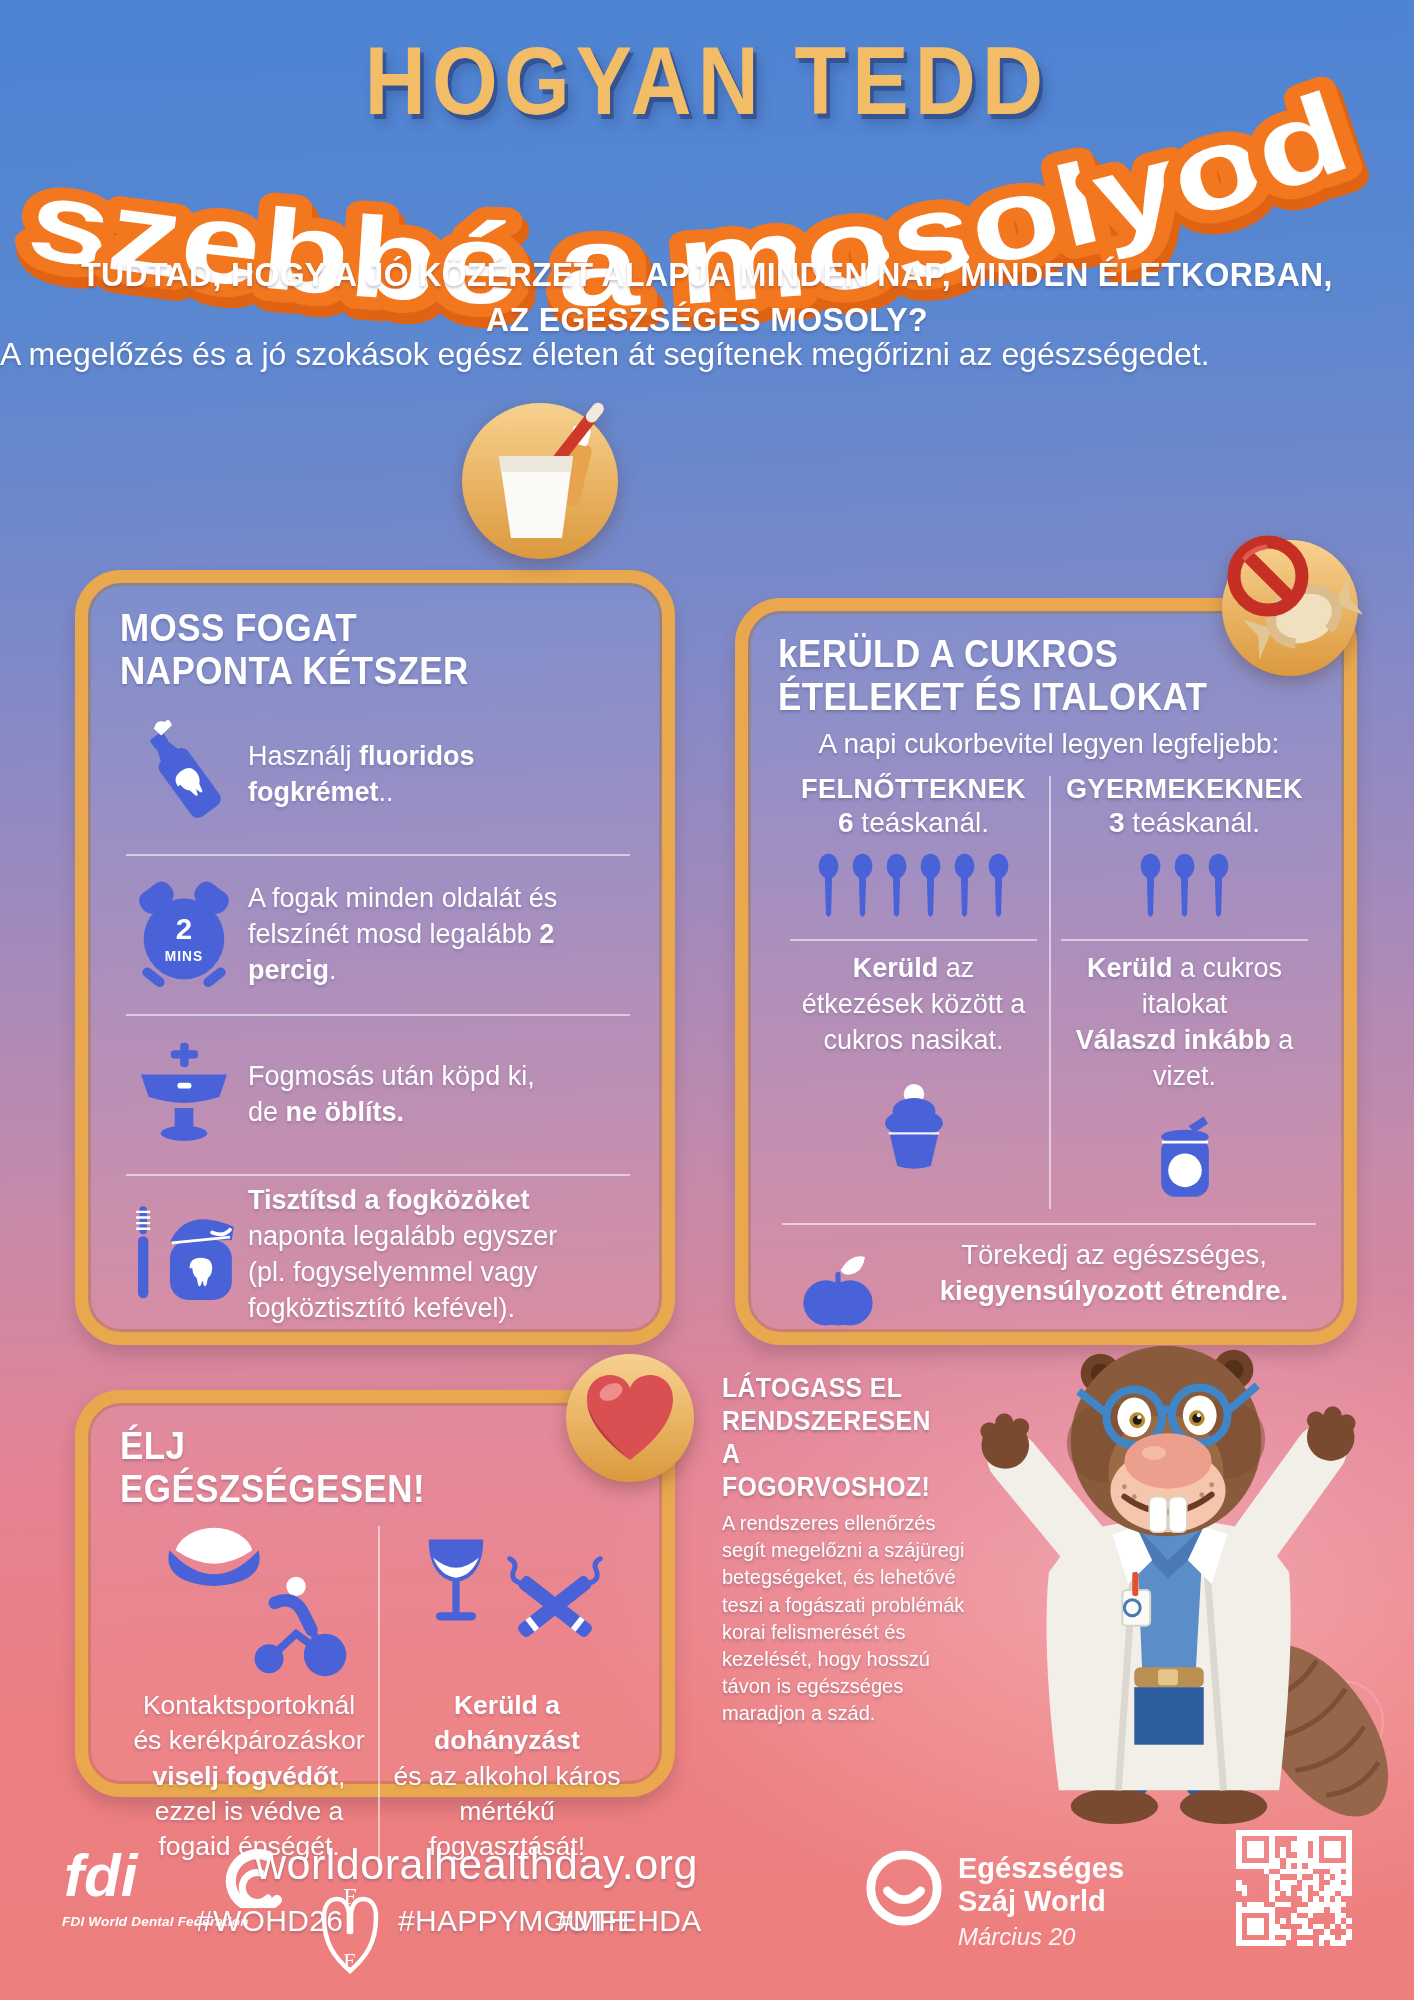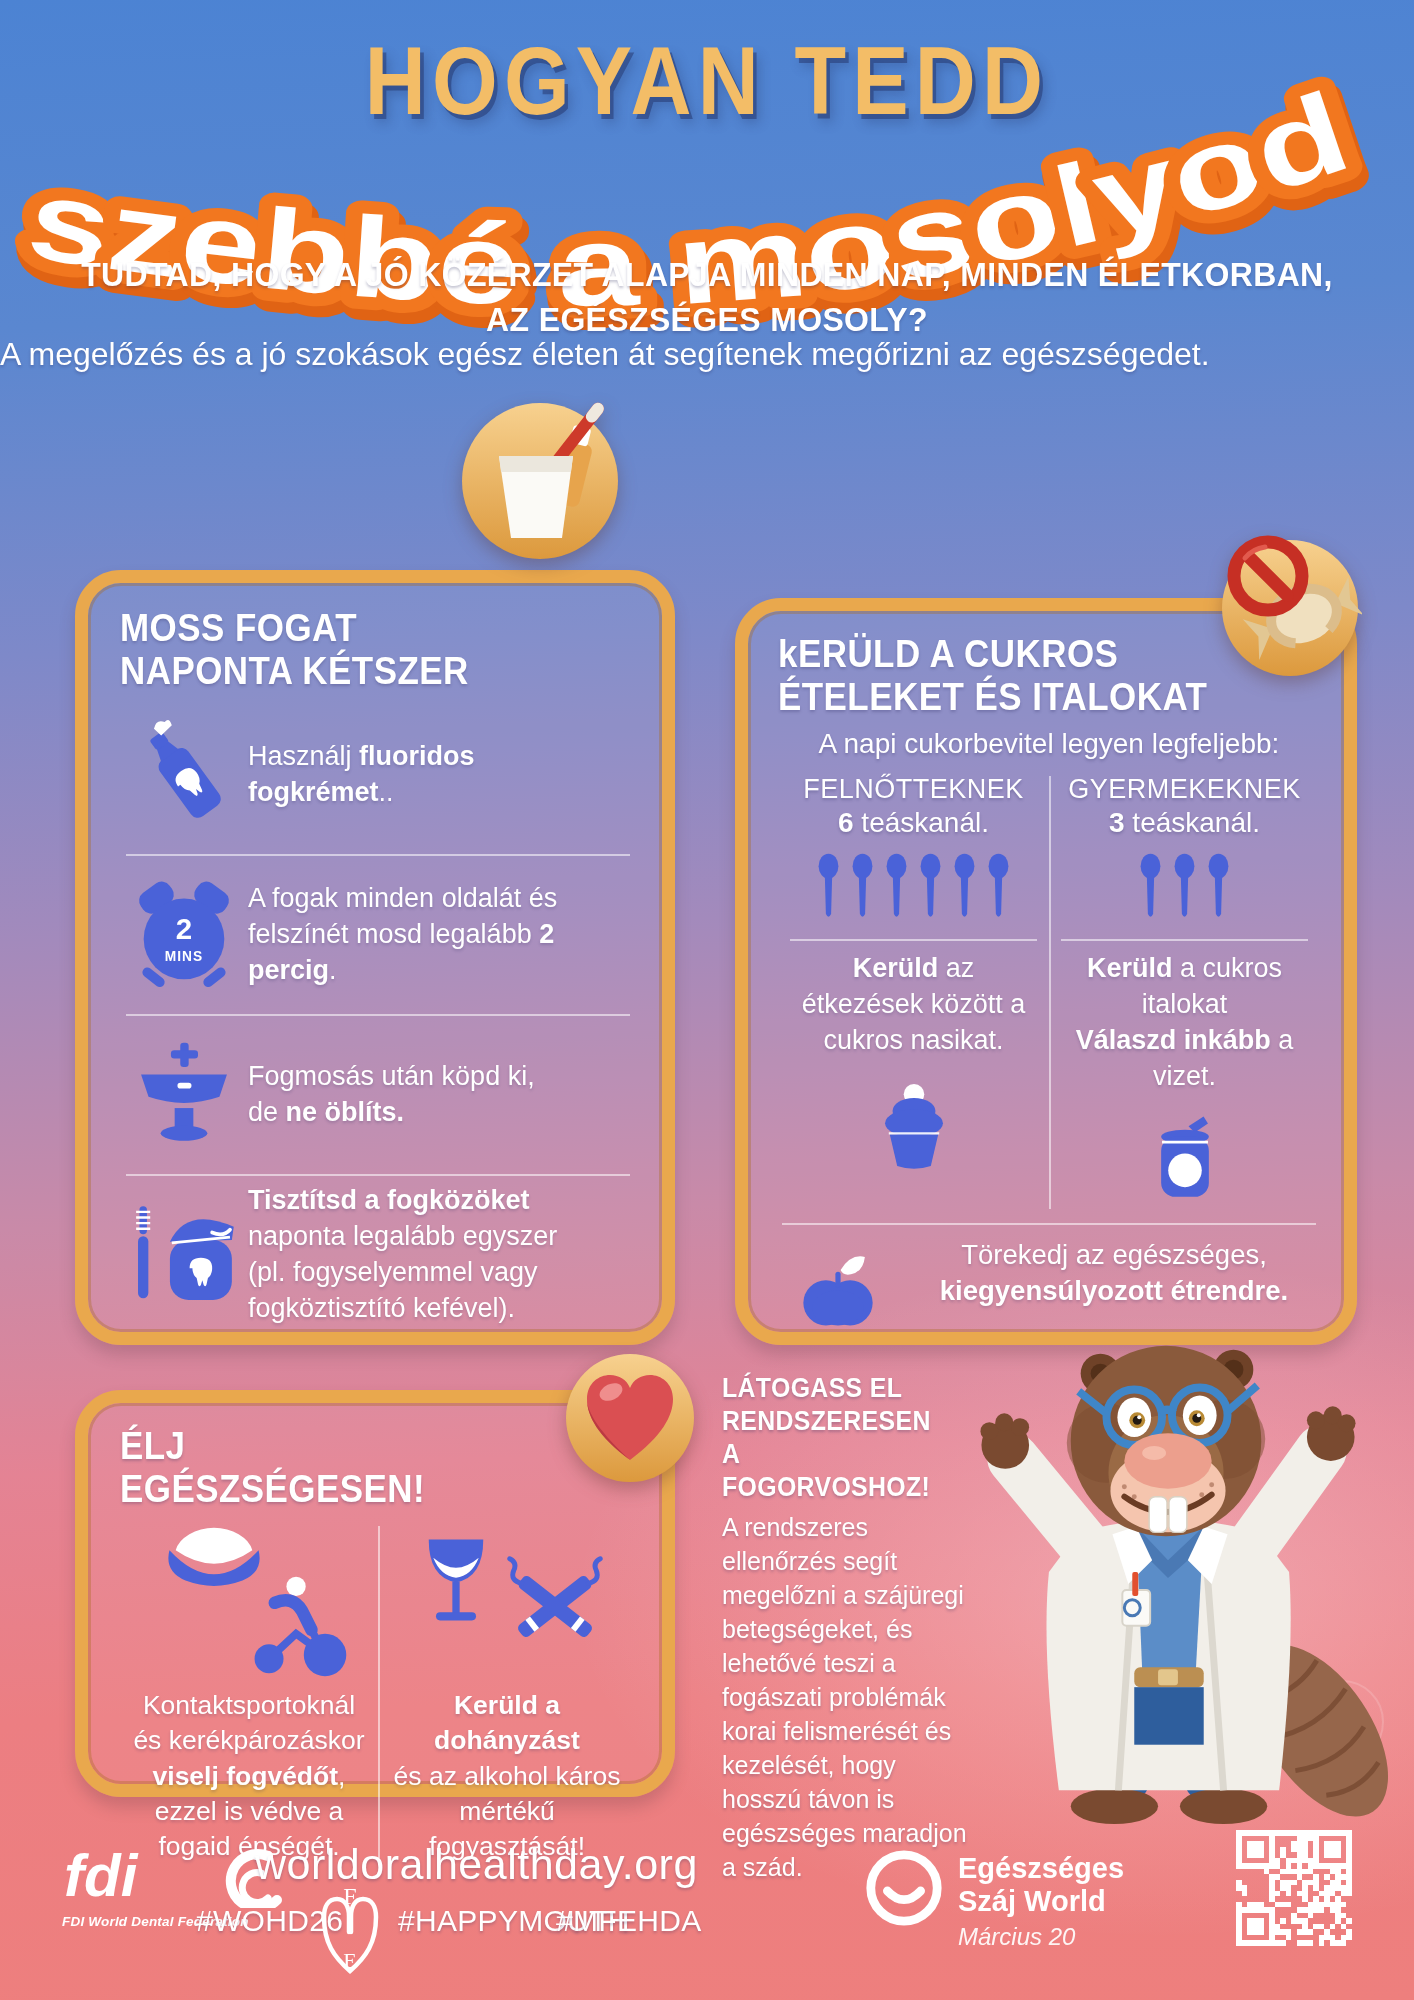--- a/index.html
+++ b/index.html
@@ -48,21 +48,21 @@
   .hline{border-top:2px solid rgba(255,255,255,.55);margin:6px 6px;}
   .brow{display:flex;align-items:center;min-height:146px;}
   .bicon{flex:0 0 128px;width:128px;display:flex;justify-content:center;align-items:center;}
   .note{font-size:27px;line-height:1.33;margin:0;text-shadow:0 2px 3px rgba(40,40,90,.22);}
   .brow .note{max-width:330px;}
   
   .intro{margin:4px 0 14px 0;text-align:center;font-size:28px;}
   .cols{position:relative;display:flex;}
   .cols .vdiv{position:absolute;left:50%;top:2px;bottom:2px;width:2px;background:rgba(255,255,255,.55);}
   .col{flex:1;display:flex;flex-direction:column;align-items:center;padding:0 12px;}
-  .collabel{font-size:27px;font-weight:400;letter-spacing:.5px;}
+  .collabel{font-size:27px;font-weight:700;letter-spacing:.5px;}
   .amount{font-size:28px;margin-top:2px;}
   .spoons{display:flex;gap:9px;margin:14px 0 10px 0;height:72px;align-items:flex-start;}
   .col .hline{width:100%;margin:4px 0 10px 0;}
   .col .note{text-align:center;}
   .col .food-icon{margin-top:10px;}
   .hline-full{border-top:2px solid rgba(255,255,255,.55);margin:12px 4px 8px 4px;}
   .balance-row{display:flex;align-items:flex-start;gap:26px;padding:4px 8px;}
   .balance-row .note{flex:1;text-align:center;font-size:27.5px;}
   
   .hcols{position:relative;display:flex;margin-top:4px;}
@@ -76,21 +76,21 @@
   .badge-candy{left:1212px;top:528px;width:150px;height:150px;}
   .badge-heart{left:560px;top:1348px;width:140px;height:140px;}
   
   .dentist-title{
     position:absolute;left:722px;top:1372px;width:214px;margin:0;
     font-size:27px;font-weight:700;line-height:1.22;letter-spacing:.4px;
     transform:scaleX(.92);transform-origin:left top;text-transform:uppercase;
   }
   .dentist-body{
     position:absolute;left:722px;top:1510px;width:252px;margin:0;
-    font-size:25px;line-height:1.36;
+    font-size:20px;line-height:1.36;
   }
   .beaver{position:absolute;left:926px;top:1322px;width:484px;height:516px;}
   .bokeh{position:absolute;border:2px solid rgba(255,255,255,.16);border-radius:50%;}
   
   .fdi{position:absolute;left:62px;top:1846px;width:230px;}
   .fdi-tag{font-size:13.5px;font-weight:700;font-style:italic;margin-top:2px;letter-spacing:.2px;}
   .website{position:absolute;left:255px;top:1840px;width:440px;text-align:center;font-size:43px;letter-spacing:.5px;}
   .tag{position:absolute;top:1904px;font-size:30px;letter-spacing:.3px;}
   .tag-wohd{left:196px;}
   .tag-happy{left:398px;}

